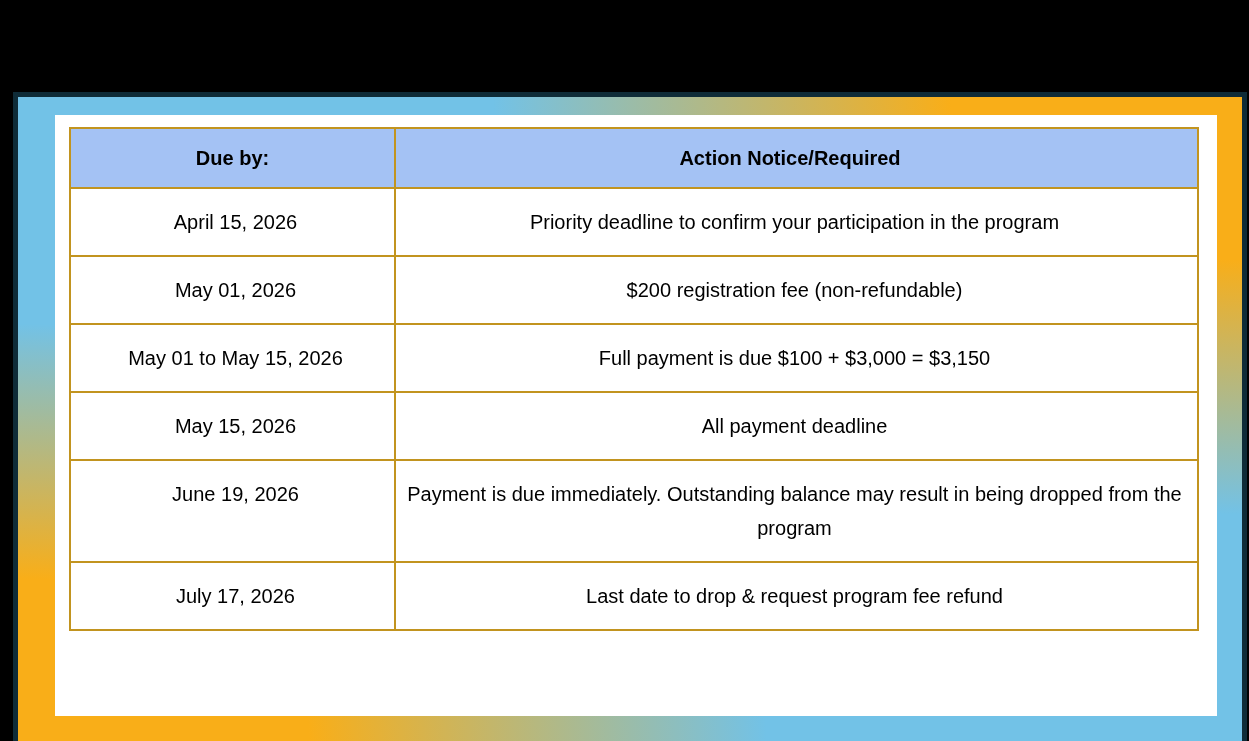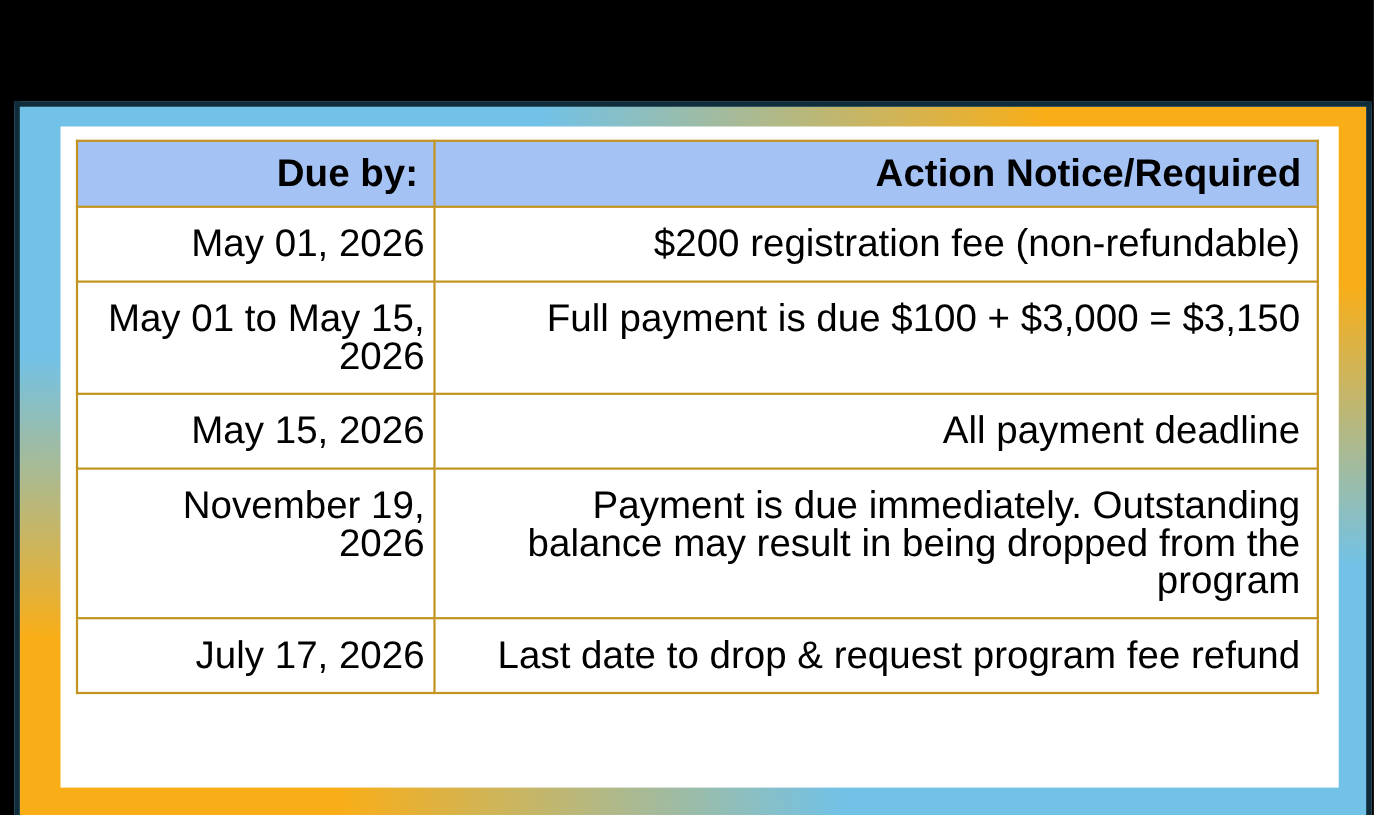--- a/index.html
+++ b/index.html
@@ -48,23 +48,23 @@
     left: 14px;
     top: 12px;
     width: 1128px;
     table-layout: fixed;
     border-collapse: collapse;
   }
   table.deadlines col.c-due   { width: 325px; }
   table.deadlines col.c-action{ width: 803px; }
   th, td {
     border: 2px solid var(--table-border, #c2941f);
-    text-align: right;
+    text-align: center;
     vertical-align: top;
-    font-size: 35px;
+    font-size: 20px;
     line-height: 34px;
     background: #ffffff;
   }
   th {
     background: var(--header-bg, #a4c2f4);
     font-weight: bold;
     padding: 12px 14px;
   }
   th.h-action { padding-left: 1px; }
   td.col-due    { padding: 16px 8px 16px 14px; }
@@ -82,33 +82,37 @@
         <col class="c-action">
       </colgroup>
       <thead>
         <tr>
           <th class="h-due">Due by:</th>
           <th class="h-action">Action Notice/Required</th>
         </tr>
       </thead>
       <tbody>
           <tr>
+            <td class="col-due">April 15, 2026</td>
+            <td class="col-action"><span>Priority deadline to confirm your participation in the program</span></td>
+          </tr>
+          <tr>
             <td class="col-due">May 01, 2026</td>
             <td class="col-action"><span>$200 registration fee </span><span class="bold">(non-refundable)</span></td>
           </tr>
           <tr>
             <td class="col-due">May 01 to May 15, 2026</td>
             <td class="col-action"><span>Full payment is due $100 + $3,000 = $3,150</span></td>
           </tr>
           <tr>
             <td class="col-due">May 15, 2026</td>
             <td class="col-action"><span>All payment deadline</span></td>
           </tr>
           <tr>
-            <td class="col-due">November 19, 2026</td>
+            <td class="col-due">June 19, 2026</td>
             <td class="col-action"><span>Payment is due immediately. Outstanding balance may result in being dropped from the program</span></td>
           </tr>
           <tr>
             <td class="col-due">July 17, 2026</td>
             <td class="col-action"><span>Last date to drop &amp; request program fee refund</span></td>
           </tr>
         </tbody>
     </table>
   </div>
 </div>

